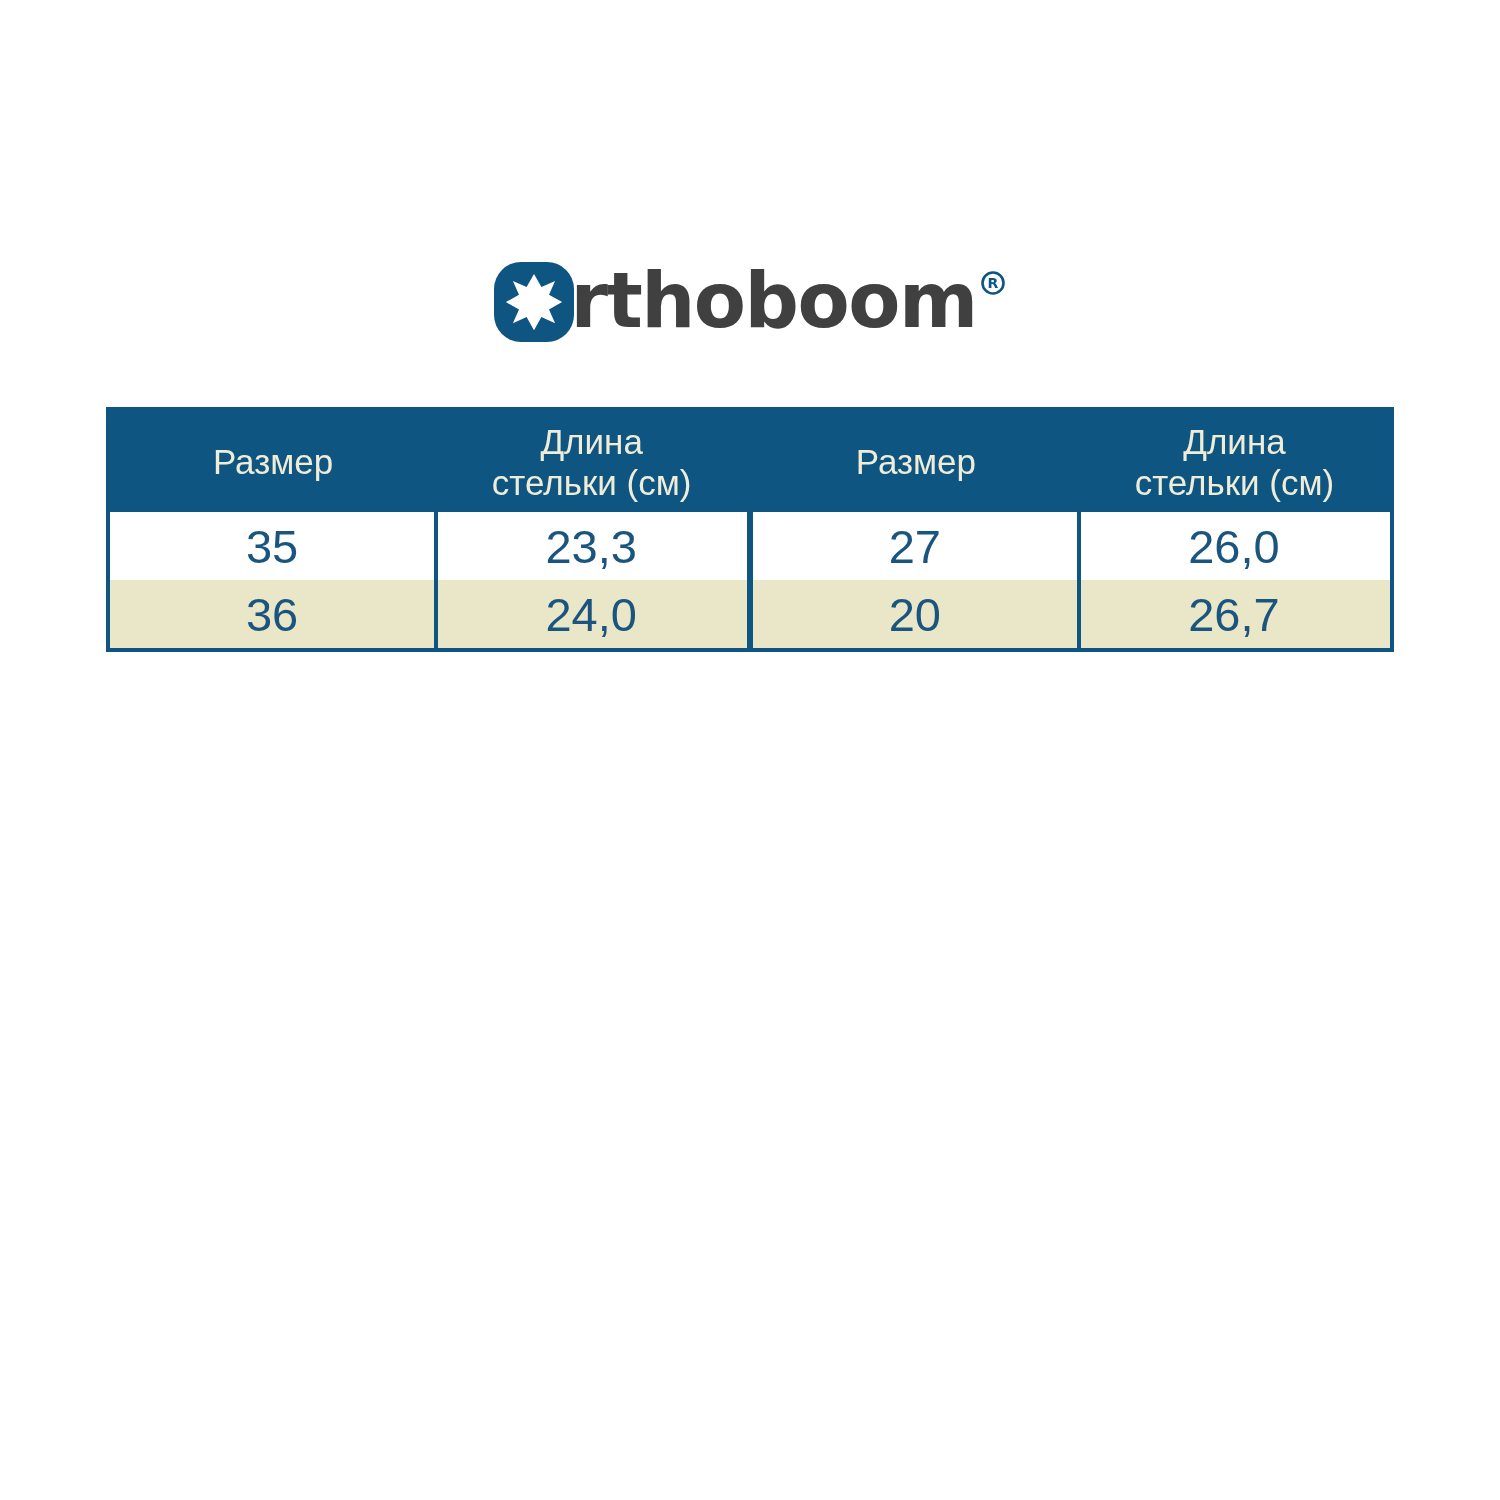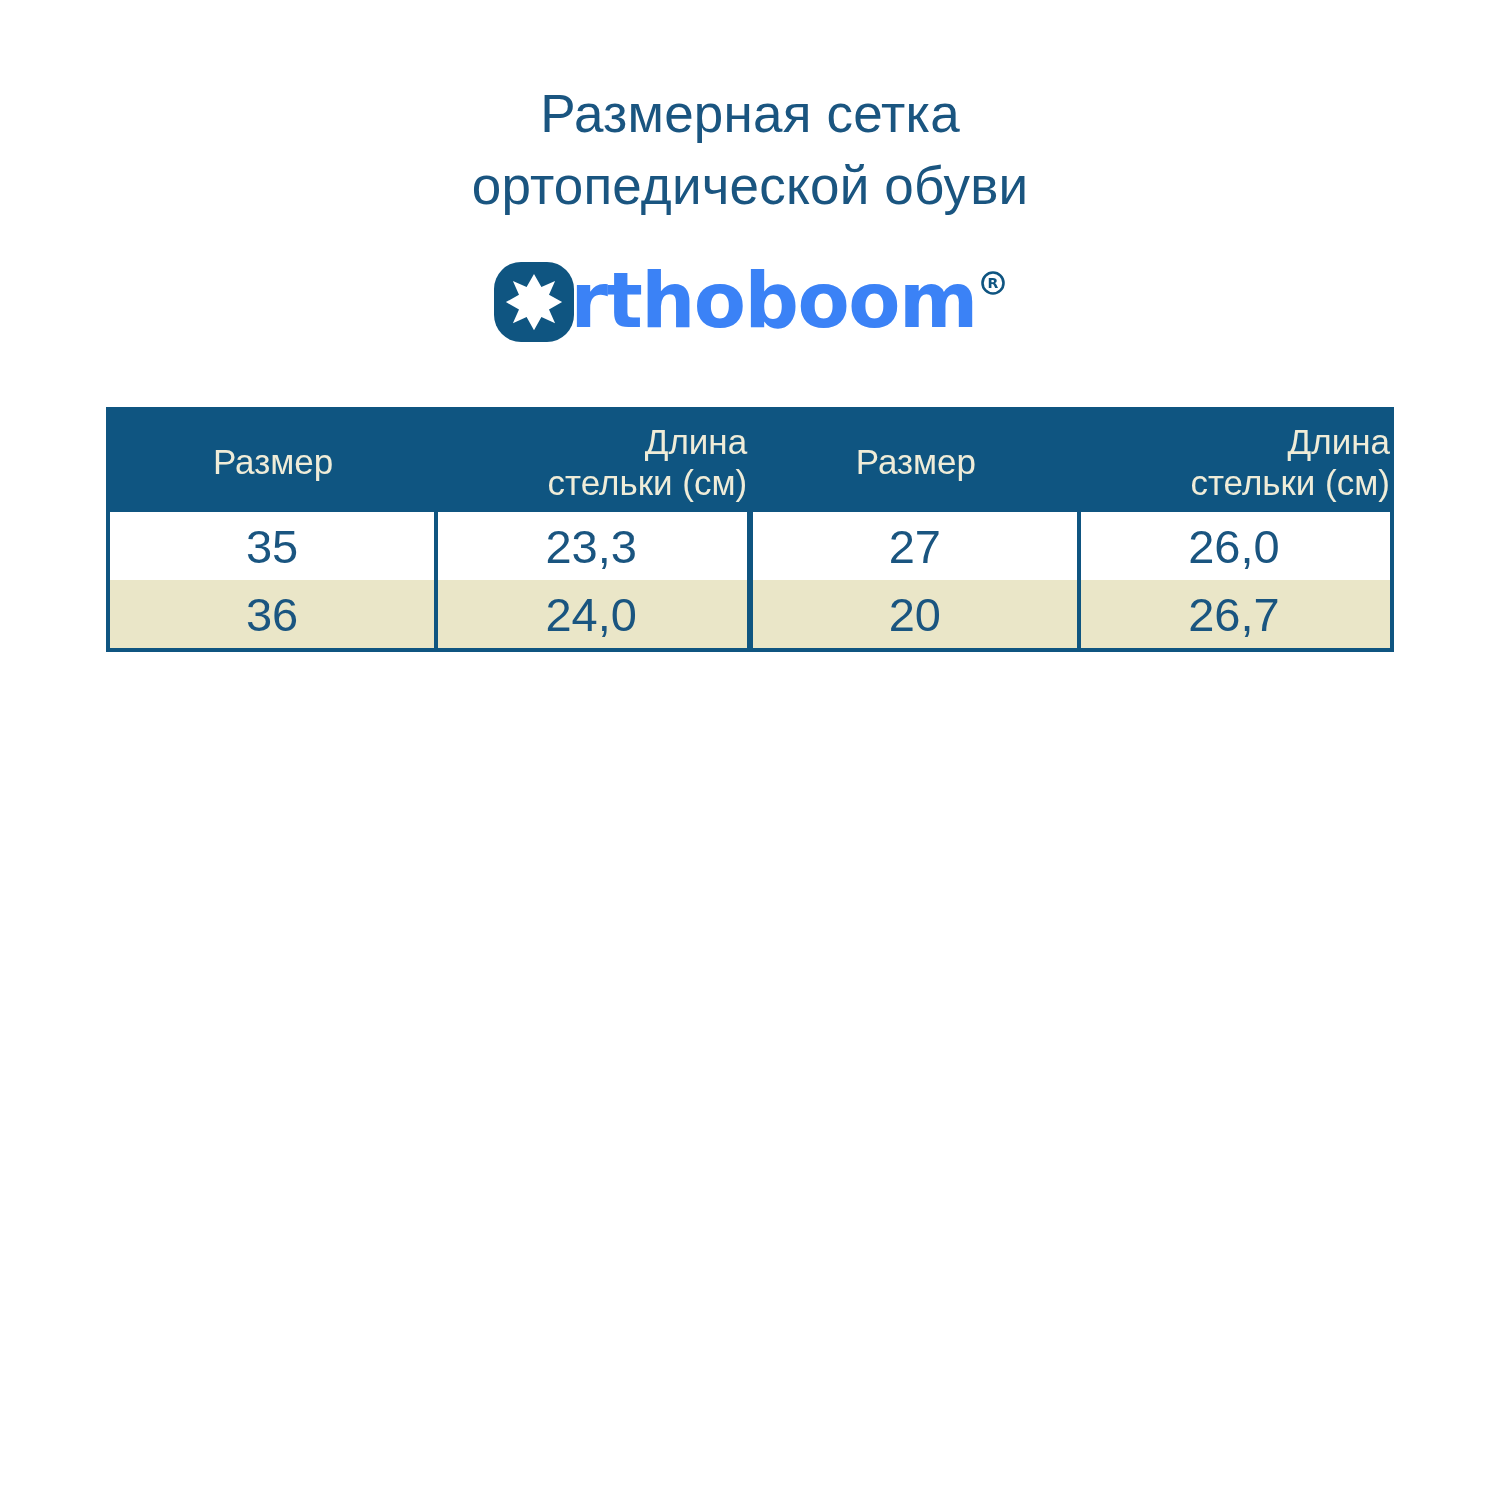--- a/index.html
+++ b/index.html
@@ -60,21 +60,21 @@
   .logo-mark {
     position: relative;
     width: 80px;
     height: 80px;
     margin-top: 6px;
     margin-right: -4px;
     flex: 0 0 auto;
   }
   .logo-mark svg { display: block; }
   .logo-word {
-    color: #3b82f6;
+    color: #404040;
     font-family: "DejaVu Sans", "Liberation Sans", sans-serif;
     font-size: 76px;
     font-weight: bold;
     line-height: 86px;
     letter-spacing: -1.5px;
     margin-top: 2px;
     text-align: center;
   }
   .logo-reg {
     color: #0f5581;
@@ -113,21 +113,21 @@
     font-size: 35px;
     font-weight: 400;
     padding: 0 0 0 0;
     vertical-align: middle;
     box-sizing: border-box;
   }
   th.h-size {
     text-align: center;
   }
   th.h-len {
-    text-align: right;
+    text-align: center;
     padding-left: 26px;
     line-height: 41px;
     margin-left: 12px;
   }
   th.h-len .h-l2 { display: block; }
   th.sep-head {
     background: #efecd8;
     padding: 0;
     width: 6px;
   }
@@ -161,24 +161,20 @@
   td.v-len.last { border-right: 0; }
 
   
   tbody tr.data-row td.sep-body { background: #0f5581 !important; }
 </style>
 </head>
 <body>
 
 <div class="page">
 
-  <div class="title-block">
-    <span class="title-line">Размерная сетка</span>
-    <span class="title-line">ортопедической обуви</span>
-  </div>
 
   <div class="logo-block">
     <div class="logo-inner">
       <span class="logo-mark">
         <svg width="80" height="80" viewBox="0 0 80 80" aria-hidden="true">
           <rect x="0" y="0" width="80" height="80" rx="27" ry="27" fill="#0f5581"></rect>
           <path fill="#ffffff" d="M40 12 L47.4 25.1 L61.1 19.0 L55.0 32.7 L68.1 40.1 L55.0 47.5 L61.1 61.2
                                    L47.4 55.1 L40 68.2 L32.6 55.1 L18.9 61.2 L25.0 47.5 L11.9 40.1
                                    L25.0 32.7 L18.9 19.0 L32.6 25.1 Z"></path>
         </svg>

